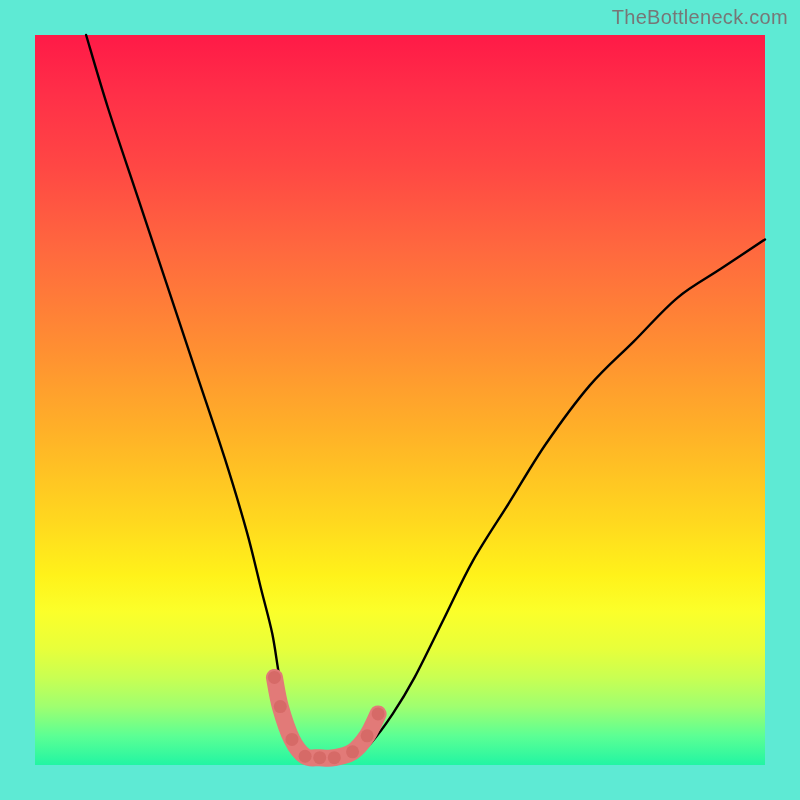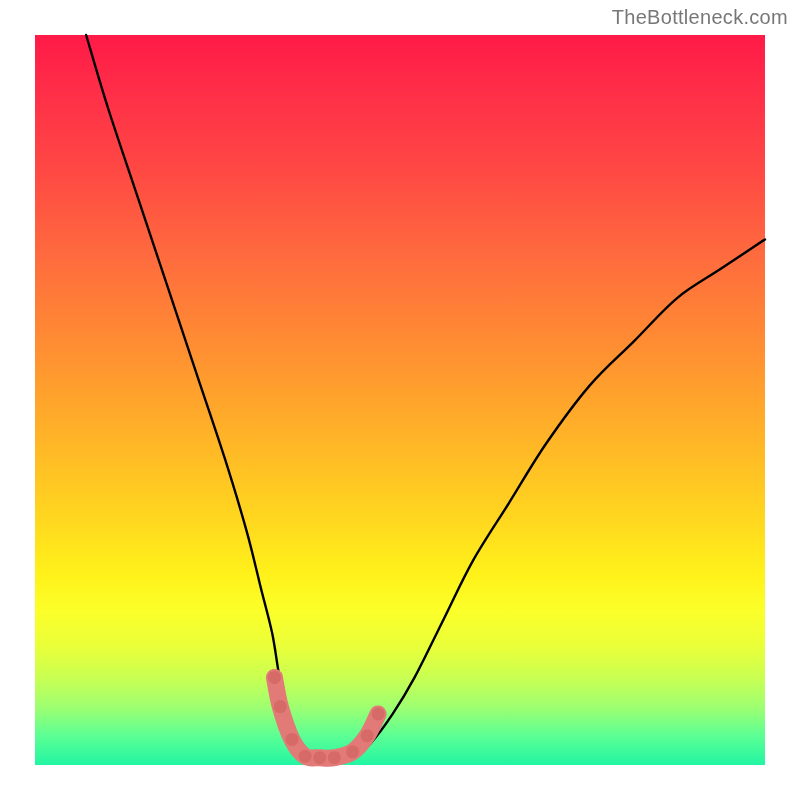--- a/index.html
+++ b/index.html
@@ -10,21 +10,21 @@
     overflow: hidden;
     background: #000;
     font-family: Arial, Helvetica, sans-serif;
   }
   .frame {
     position: absolute;
     left: 0;
     top: 0;
     width: 800px;
     height: 800px;
-    background: #ffffff;
+    background: #5eead4;
   }
   .plot-area {
     position: absolute;
     left: 35px;
     top: 35px;
     width: 730px;
     height: 730px;
     
     background: linear-gradient(
       to bottom,

